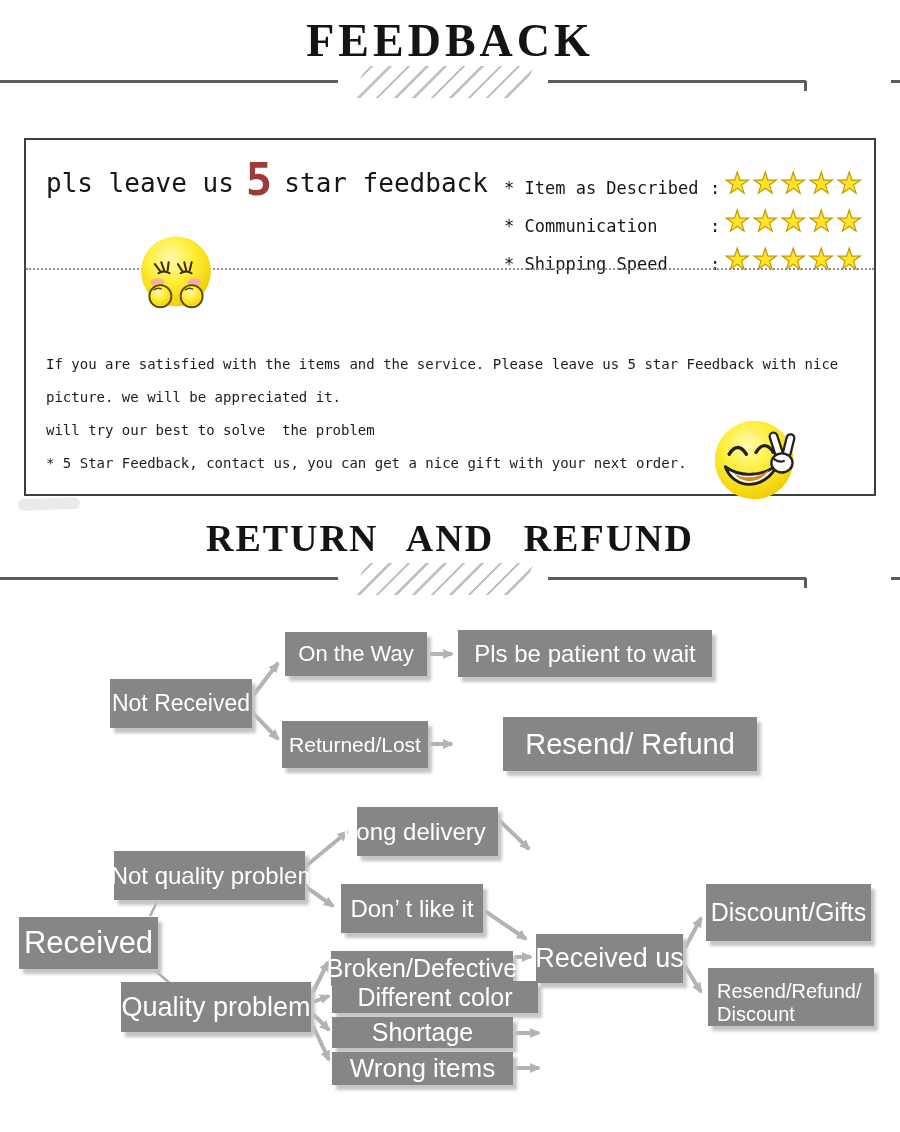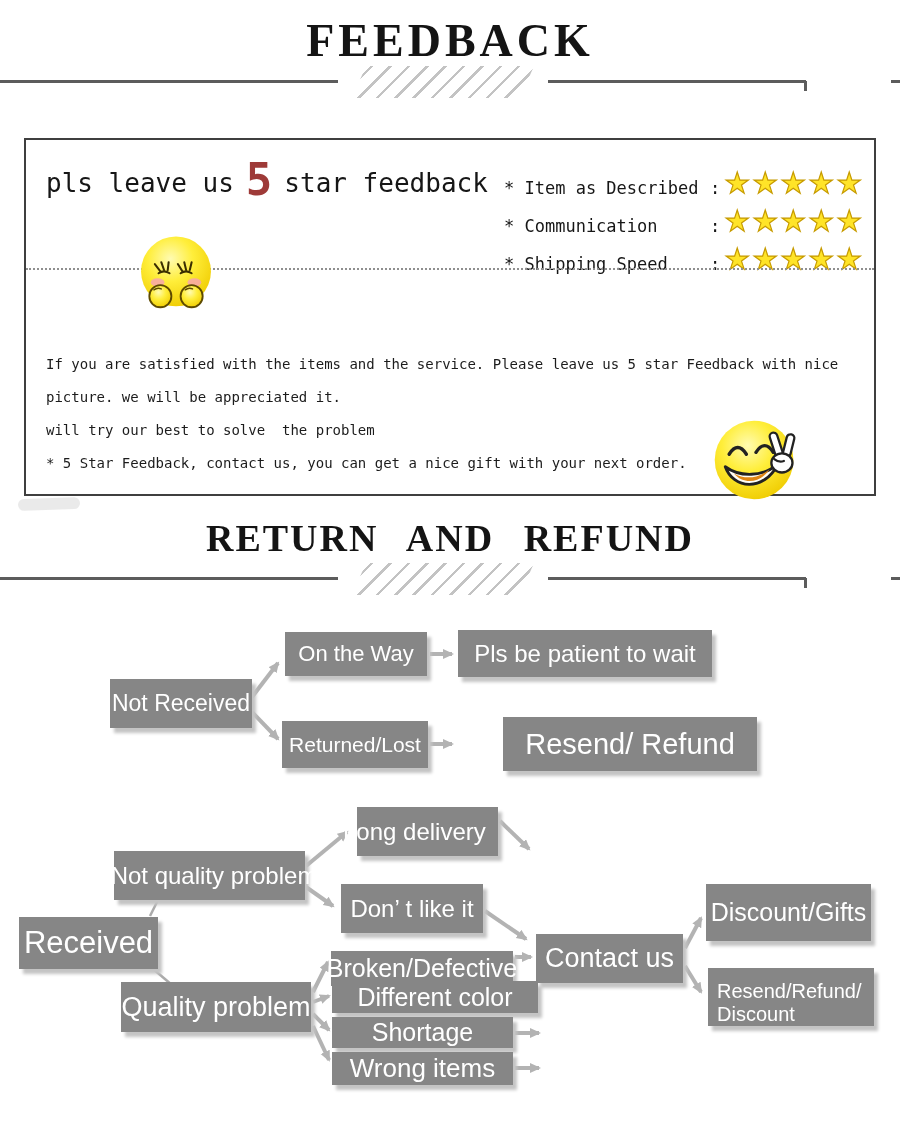--- a/index.html
+++ b/index.html
@@ -253,21 +253,21 @@
   <div class="node n-dontlike">
       <span>Don’ t like it</span>
     </div>
   <div class="node n-received">
       <span>Received</span>
     </div>
   <div class="node n-broken">
       <span>Broken/Defective</span>
     </div>
   <div class="node n-contact">
-      <span>Contact us</span>
+      <span>Received us</span>
     </div>
   <div class="node n-discount">
       <span>Discount/Gifts</span>
     </div>
   <div class="node n-differentcolor">
       <span>Different color</span>
     </div>
   <div class="node n-resenddisc">
     <span>Resend/Refund/</span>
     <span>Discount</span>

